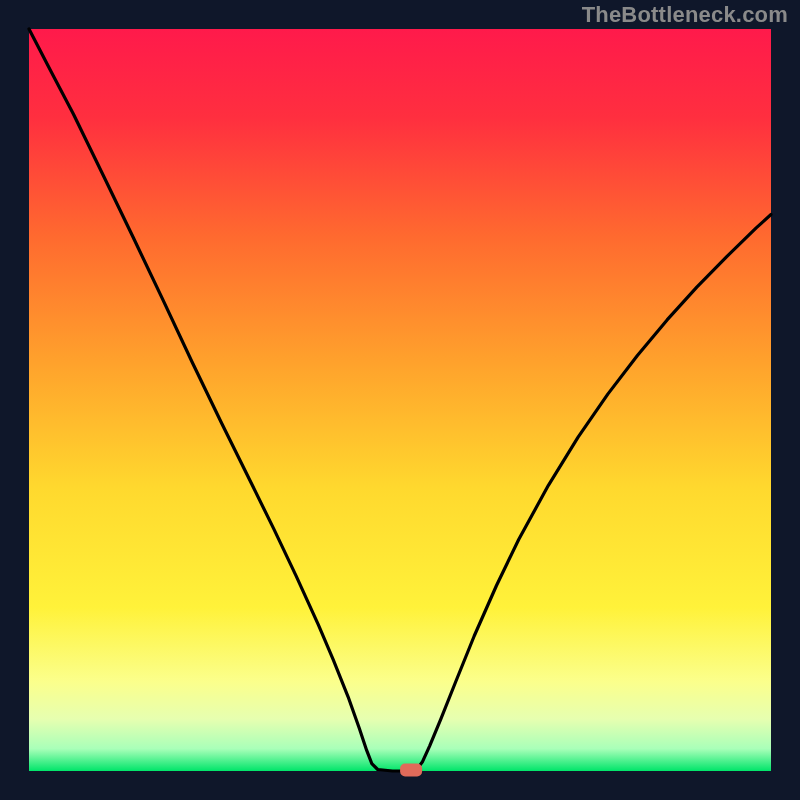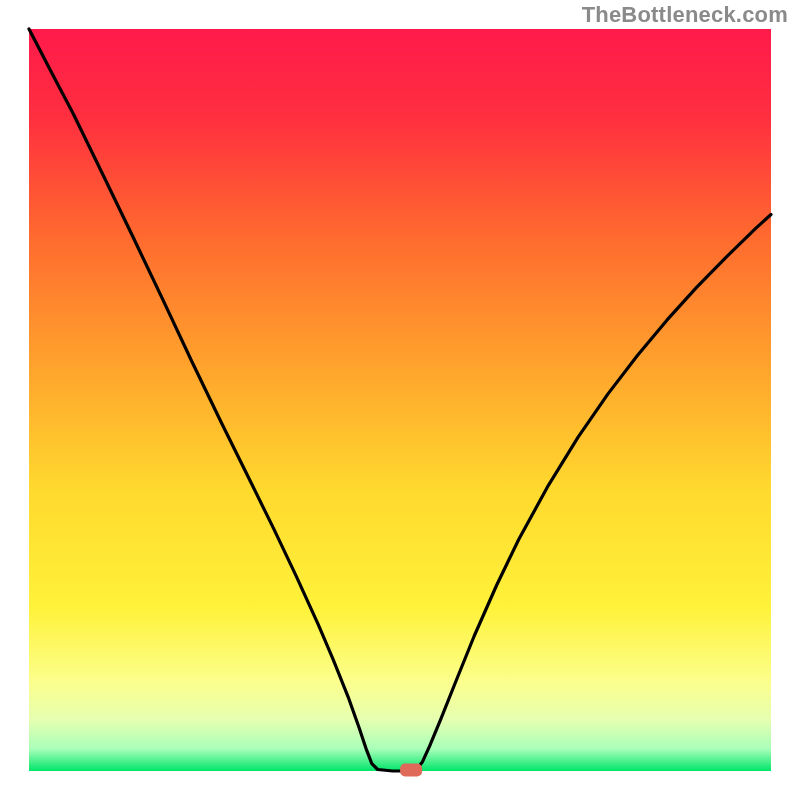--- a/index.html
+++ b/index.html
@@ -9,21 +9,21 @@
     height: 800px;
     background: #000;
     overflow: hidden;
   }
   .frame {
     position: absolute;
     left: 0;
     top: 0;
     width: 800px;
     height: 800px;
-    background: #ffffff;
+    background: #0f172a;
   }
   .watermark {
     position: absolute;
     top: 2px;
     right: 12px;
     font-family: Arial, Helvetica, sans-serif;
     font-size: 22px;
     font-weight: 600;
     color: #8a8a8a;
     letter-spacing: 0.2px;

